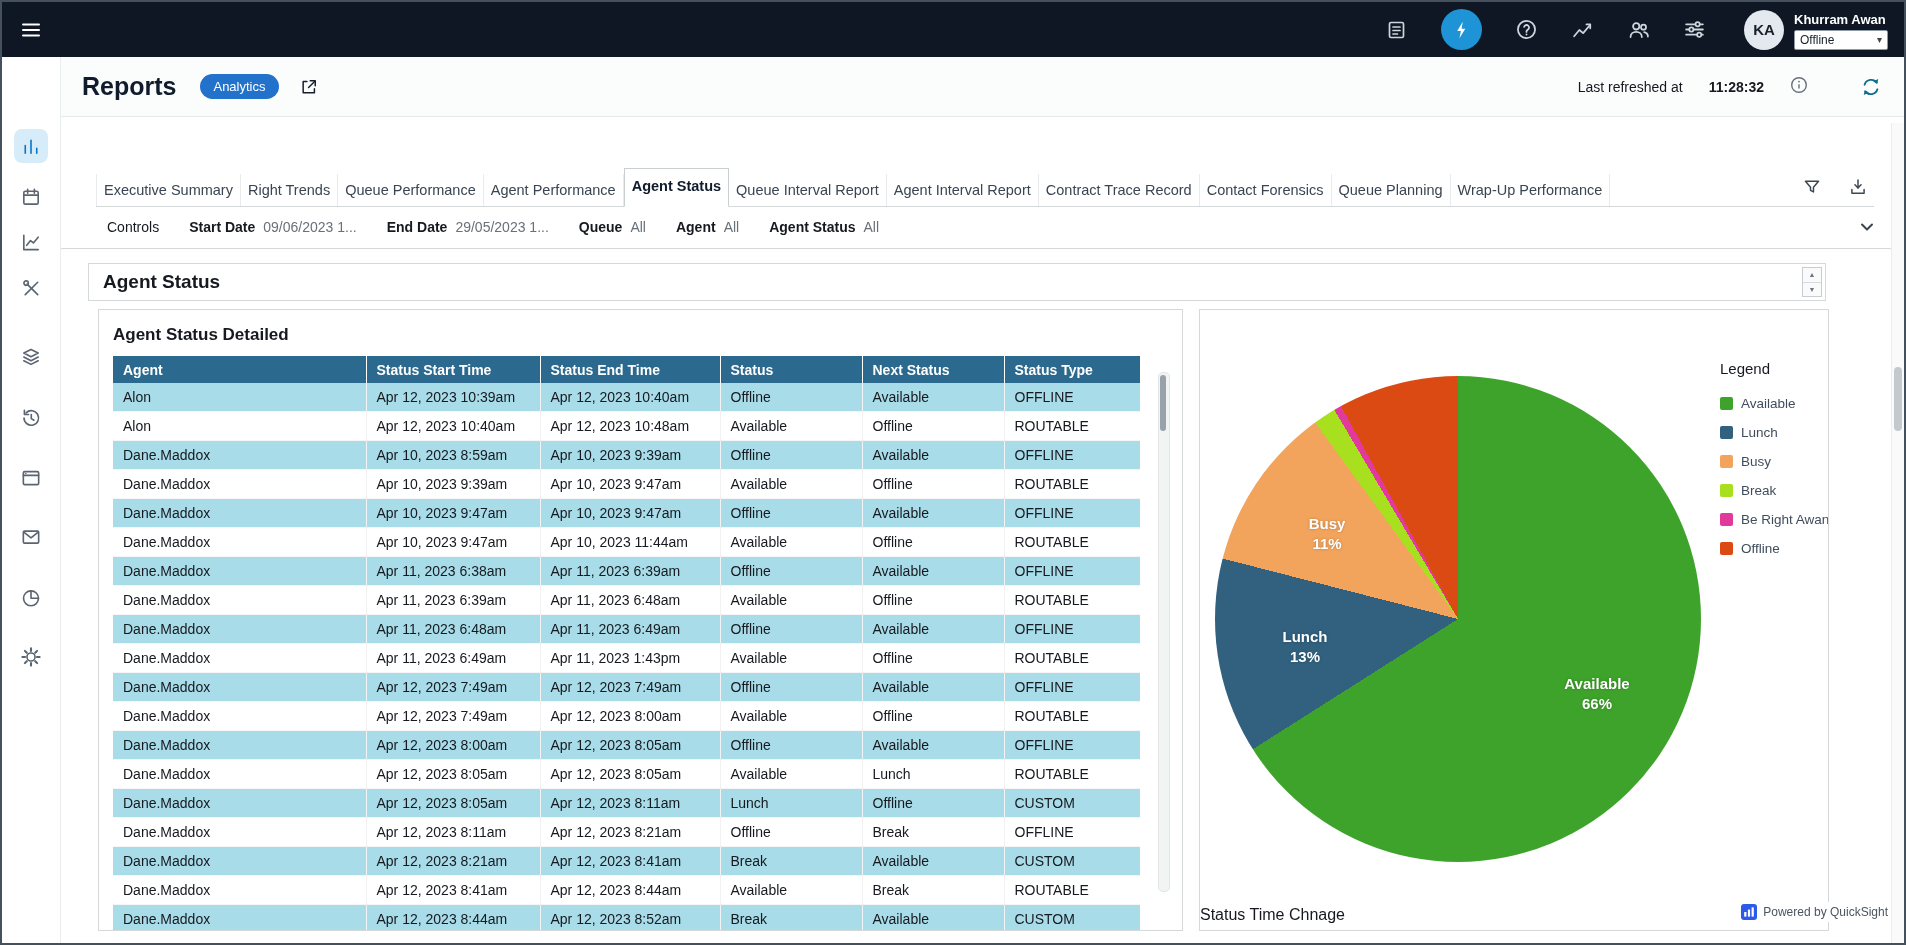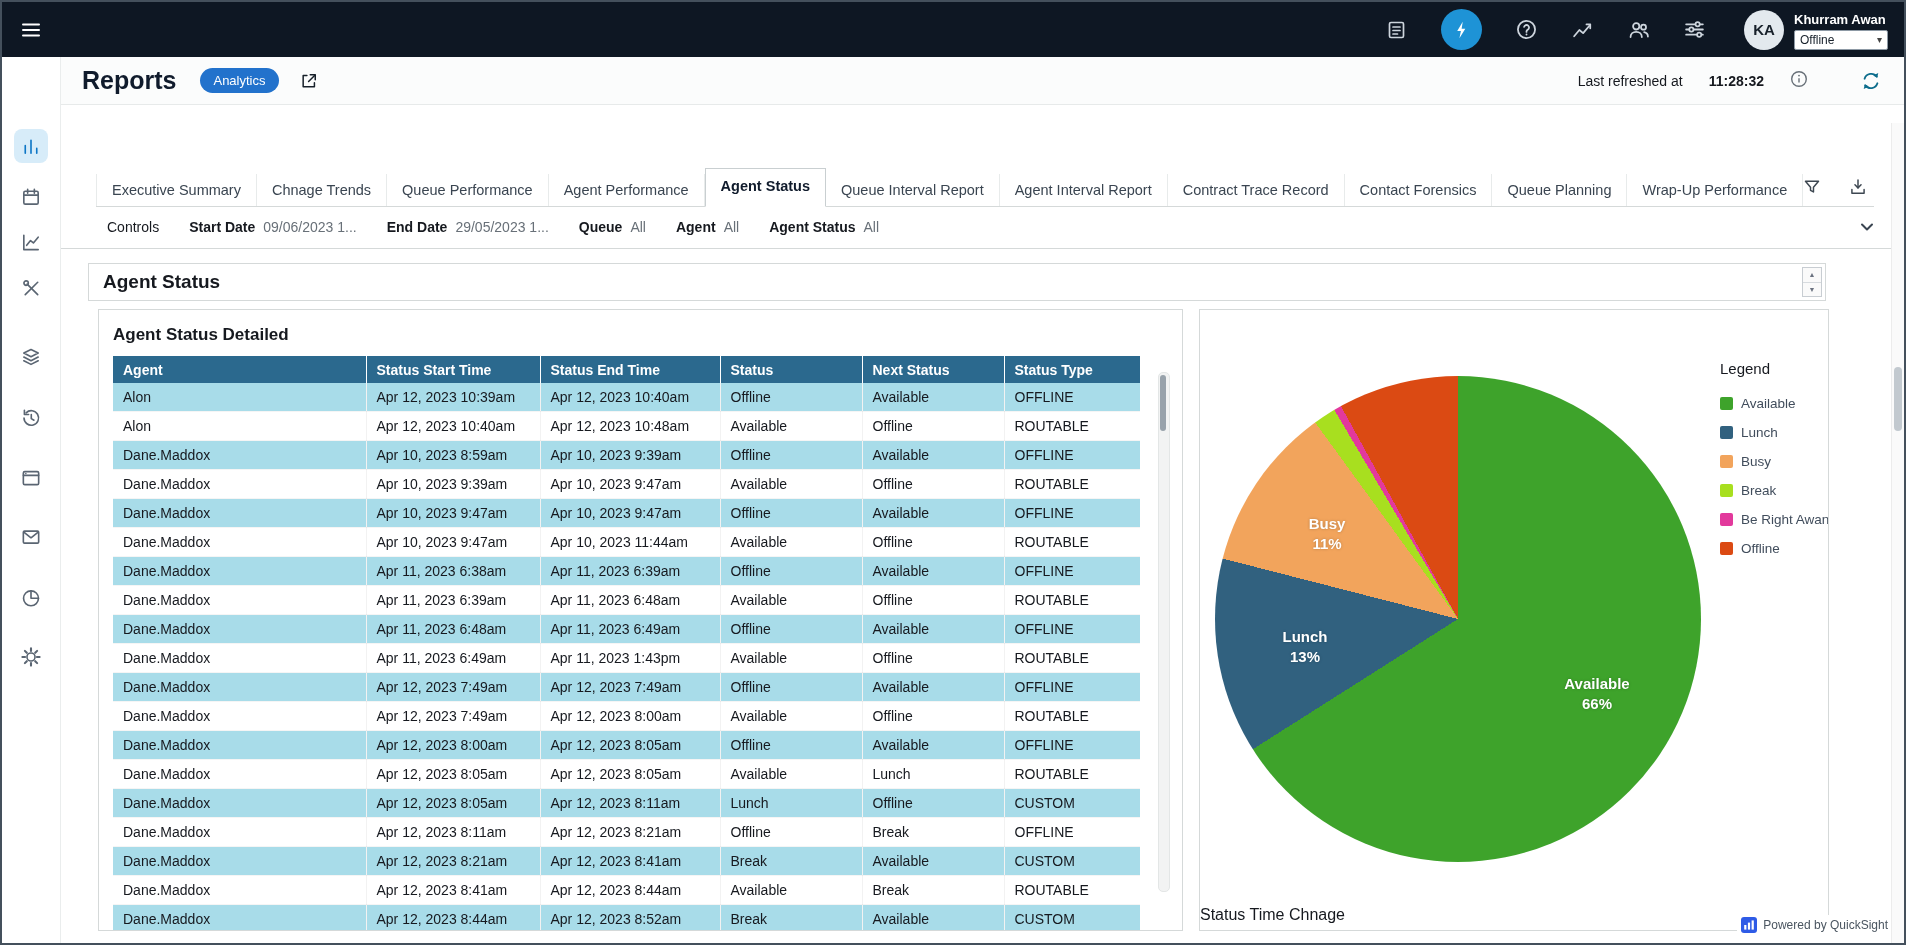--- a/index.html
+++ b/index.html
@@ -32,40 +32,40 @@
            border-right:1px solid #eaeded;z-index:20;}
   .side-icon{position:absolute;left:12px;width:34px;height:34px;border-radius:8px;
              display:flex;align-items:center;justify-content:center;}
   .side-icon svg{stroke:#5a6572;fill:none;stroke-width:1.7;stroke-linecap:round;stroke-linejoin:round;}
   .side-icon.active{background:#d7ecf9;}
   .side-icon.active svg{stroke:#0d76c6;}
 
   
   .main{position:absolute;left:58px;top:55px;right:0;bottom:0;background:#fff;}
 
-  .page-header{position:absolute;left:0;top:0;right:0;height:48px;background:#fbfcfc;
+  .page-header{position:absolute;left:0;top:0;right:0;height:60px;background:#fbfcfc;
                border-bottom:1px solid #e7eaea;display:flex;align-items:center;padding:12px 22px;box-sizing:border-box;}
   .page-title{font-size:25px;font-weight:bold;color:#101b2c;}
   .badge{margin-left:24px;background:var(--badge-blue,#2272CC);color:#fff;font-size:13px;
          padding:5px 13px;border-radius:13px;}
   .ext-link{margin-left:20px;display:flex;}
   .ext-link svg{stroke:#17202a;fill:none;stroke-width:1.8;stroke-linecap:round;stroke-linejoin:round;}
   .header-right{margin-left:auto;display:flex;align-items:center;gap:26px;font-size:14px;color:#16191f;}
   .refresh-time{font-weight:bold;}
   .info-icon svg{stroke:#687078;fill:none;stroke-width:1.4;}
   .refresh-icon{margin-left:26px;display:flex;}
   .refresh-icon svg{stroke:#0d6d8c;fill:none;stroke-width:2;stroke-linecap:round;}
   .refresh-icon polygon{fill:#0d6d8c;stroke:none;}
 
   .toolbar-icons{position:absolute;top:120px;right:36px;display:flex;gap:26px;z-index:5;}
   .toolbar-icons svg{stroke:#3d4751;fill:none;stroke-width:1.7;stroke-linecap:round;stroke-linejoin:round;}
 
   .tab-strip{position:absolute;left:36px;right:30px;top:105px;height:44px;display:flex;
              align-items:flex-end;border-bottom:1px solid #d5d9d9;}
-  .tab{height:32px;line-height:32px;padding:0 15px;font-size:14.5px;color:#3a4551;white-space:nowrap;
+  .tab{height:32px;line-height:32px;padding:0 7px;font-size:14.5px;color:#3a4551;white-space:nowrap;
        border-right:1px solid #e8ebeb;}
   .tab:first-child{border-left:1px solid #e8ebeb;}
   .tab.selected{font-weight:bold;color:#101b2c;background:#fff;border:1px solid #c9cfd1;
                 border-bottom:1px solid #fff;margin-bottom:-1px;height:37px;line-height:35px;}
 
   .controls-row{position:absolute;left:0;right:0;top:149px;height:43px;border-bottom:1px solid #d5d9d9;
                 display:flex;align-items:center;padding-left:47px;font-size:14px;box-sizing:border-box;}
   .controls-title{color:#16191f;margin-right:30px;}
   .controls-filters{display:flex;align-items:center;gap:30px;}
   .ctl-group{display:flex;align-items:center;gap:8px;white-space:nowrap;}
@@ -109,21 +109,21 @@
              text-align:center;line-height:1.3;display:flex;flex-direction:column;
              text-shadow:0 0 3px rgba(0,0,0,0.25);}
   .legend{position:absolute;left:520px;top:50px;width:106px;}
   .legend-title{font-size:15px;color:#16191f;margin-bottom:12px;}
   .legend-item{display:flex;align-items:center;gap:8px;height:29px;}
   .swatch{width:13px;height:13px;border-radius:2px;flex:none;}
   .legend-item span:last-child{font-size:13.5px;color:#414d5c;white-space:nowrap;}
   .chart-footer{position:absolute;bottom:6px;left:0;width:100%;text-align:left;font-size:16px;color:#16191f;}
 
   
-  .powered{position:absolute;right:12px;bottom:8px;display:flex;align-items:center;gap:6px;
+  .powered{position:absolute;right:12px;bottom:21px;display:flex;align-items:center;gap:6px;
            background:#fff;padding:2px 4px;}
   .powered-text{font-size:12px;color:#4a5560;}
   .win-scroll{position:absolute;right:0;top:66px;bottom:0;width:12px;background:#fafafa;border-left:1px solid #ececec;}
   .win-thumb{position:absolute;left:2px;top:244px;width:8px;height:64px;background:#c2c9cf;border-radius:4px;}
 </style>
 </head>
 <body>
 
 <div id="app" data-interactable="false">
 
@@ -304,21 +304,21 @@
         <svg width="20" height="20" viewBox="0 0 23 23">
             <path d="M11.5 3.5v8.8"></path>
             <path d="M8 9l3.5 3.5L15 9"></path>
             <path d="M4.5 14.5v4.2h14v-4.2"></path>
           </svg>
       </span>
     </div>
 
     <div class="tab-strip" data-interactable="false">
         <div class="tab" data-interactable="true">Executive Summary</div>
-        <div class="tab" data-interactable="true">Chnage Trends</div>
+        <div class="tab" data-interactable="true">Right Trends</div>
         <div class="tab" data-interactable="true">Queue Performance</div>
         <div class="tab" data-interactable="true">Agent Performance</div>
         <div class="tab selected" data-interactable="true">Agent Status</div>
         <div class="tab" data-interactable="true">Queue Interval Report</div>
         <div class="tab" data-interactable="true">Agent Interval Report</div>
         <div class="tab" data-interactable="true">Contract Trace Record</div>
         <div class="tab" data-interactable="true">Contact Forensics</div>
         <div class="tab" data-interactable="true">Queue Planning</div>
         <div class="tab" data-interactable="true">Wrap-Up Performance</div>
       </div>

